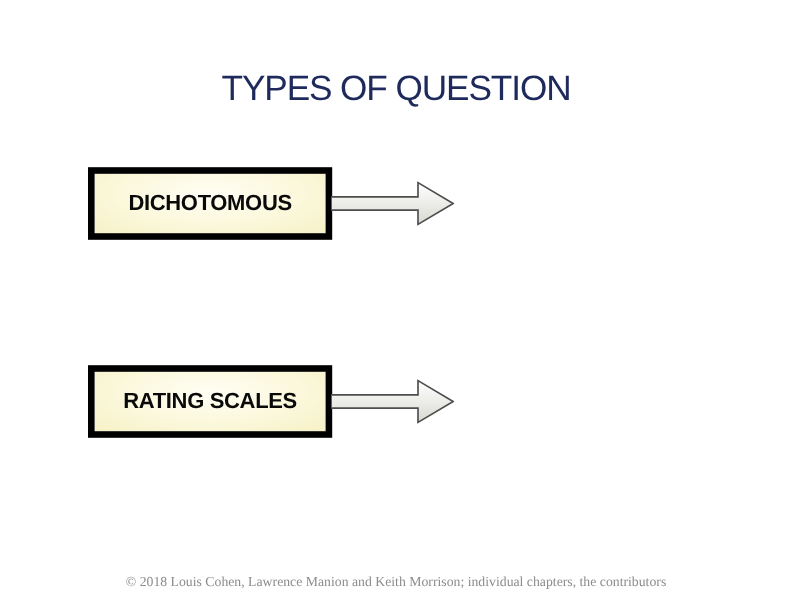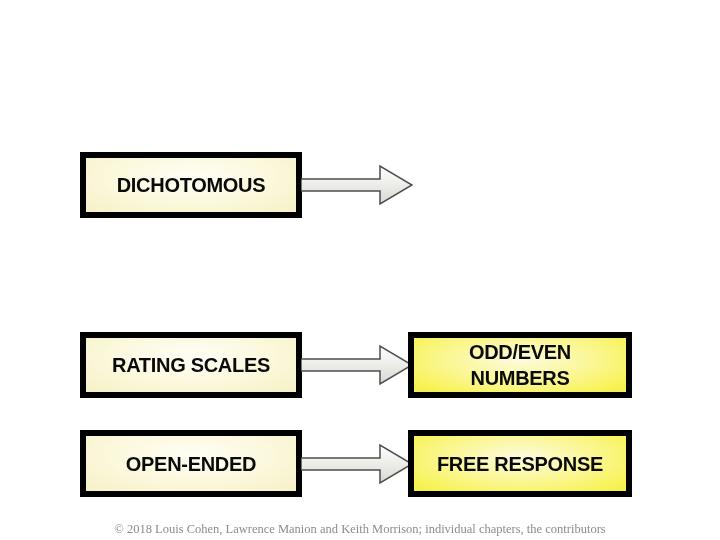--- a/index.html
+++ b/index.html
@@ -79,20 +79,21 @@
     font-size: 12.5px;
     color: #8C8C8C;
     margin-top: 20px;
   }
 </style>
 </head>
 <body>
 
 <div class="slide">
 
+  <div class="slide-title">TYPES OF QUESTION</div>
 
   <div class="row" style="top:152px;height:66px;">
     <div class="box left-box">
       <span class="box-label">DICHOTOMOUS</span>
     </div>
     <svg class="arrow" viewBox="0 0 112 44">
       <defs>
         <linearGradient id="ag1" x1="0" y1="0" x2="0" y2="1">
           <stop offset="0" stop-color="#FFFFFF"></stop>
             <stop offset="1" stop-color="#D9D9D2"></stop>
@@ -103,33 +104,18 @@
   </div>
 
 
   <div class="row" style="top:332px;height:66px;">
     <div class="box left-box">
       <span class="box-label">RATING SCALES</span>
     </div>
     <svg class="arrow" viewBox="0 0 112 44">
       <polygon points="0,16 79,16 79,3 111,22 79,41 79,28 0,28" fill="url(#ag1)" stroke="#4D4D4D" stroke-width="1.5"></polygon>
     </svg>
-    <div class="box right-box">
-      <span class="box-label">ODD/EVEN
-NUMBERS</span>
-    </div>
   </div>
 
-  <div class="row" style="top:430px;height:67px;">
-    <div class="box left-box">
-      <span class="box-label">OPEN-ENDED</span>
-    </div>
-    <svg class="arrow" viewBox="0 0 112 44">
-      <polygon points="0,16 79,16 79,3 111,22 79,41 79,28 0,28" fill="url(#ag1)" stroke="#4D4D4D" stroke-width="1.5"></polygon>
-    </svg>
-    <div class="box right-box">
-      <span class="box-label">FREE RESPONSE</span>
-    </div>
-  </div>
 
   <div class="footer">© 2018 Louis Cohen, Lawrence Manion and Keith Morrison; individual chapters, the contributors</div>
 
 </div>
 
 </body></html>

